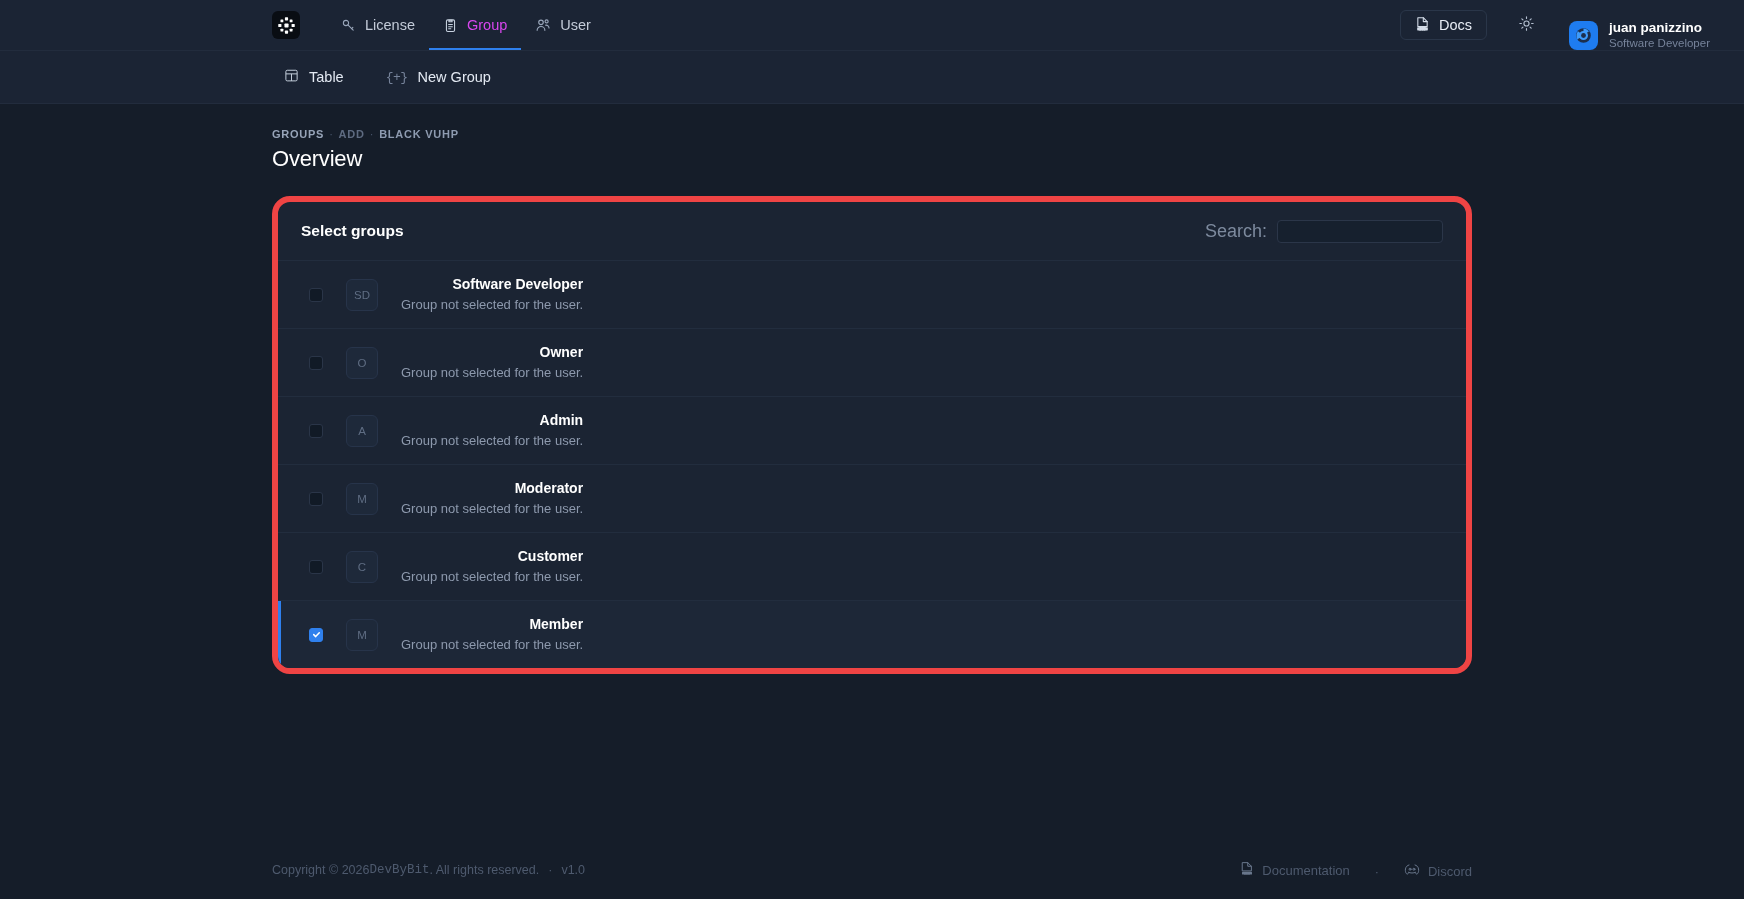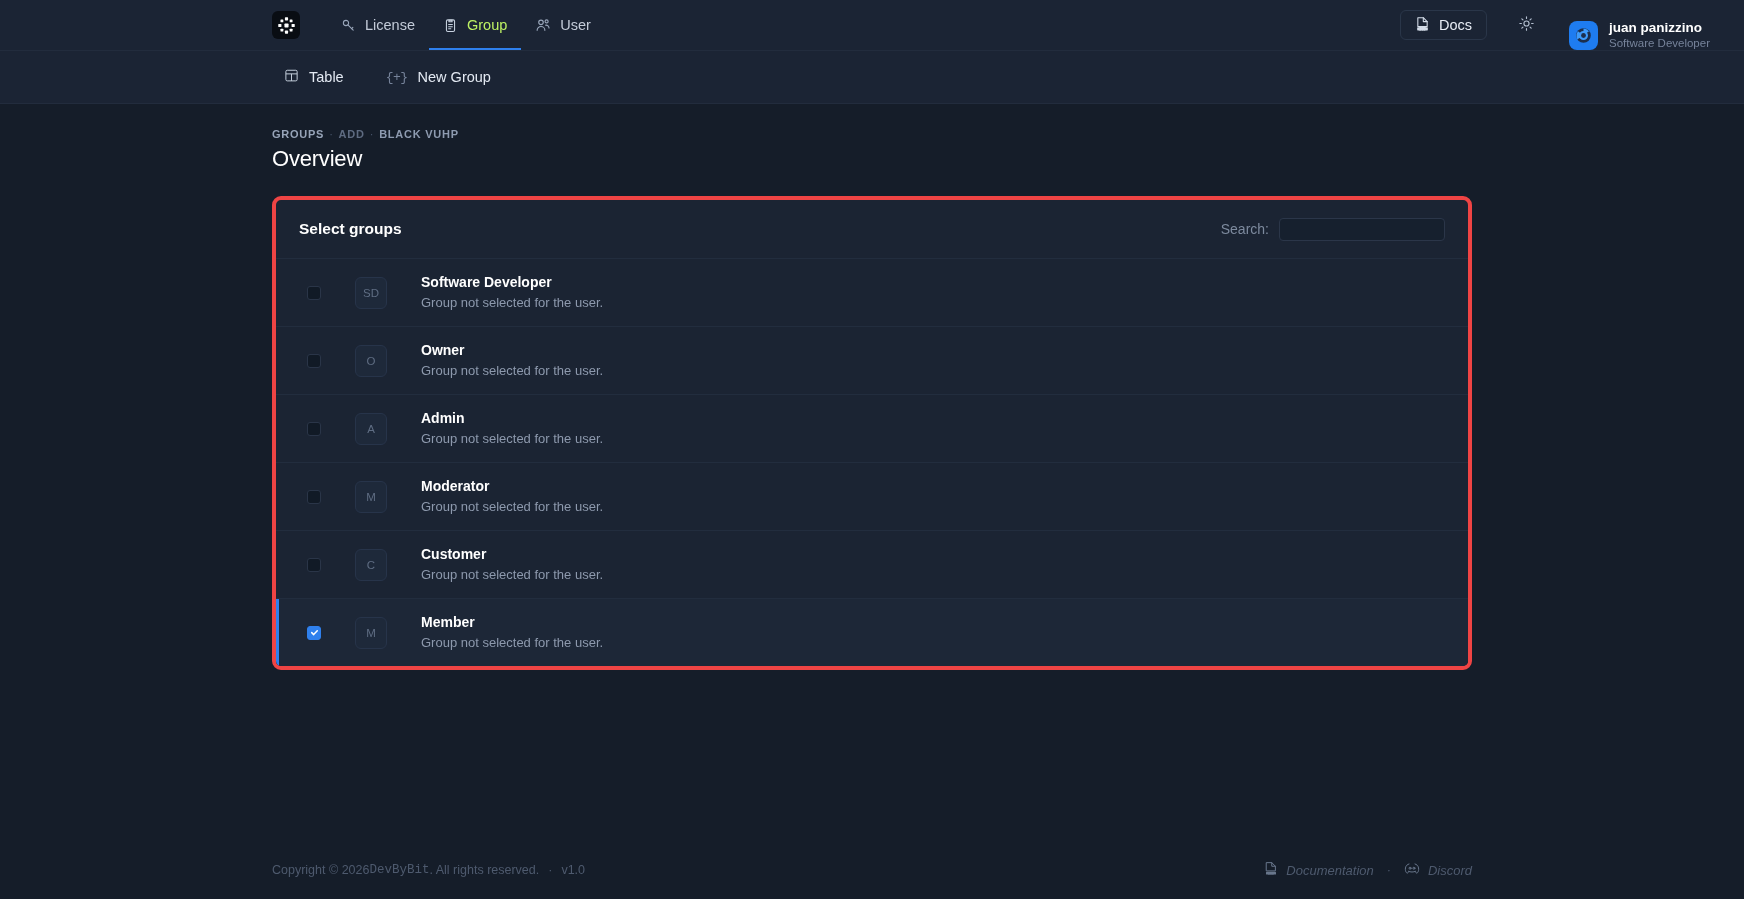--- a/index.html
+++ b/index.html
@@ -67,21 +67,21 @@
     align-items: center;
     gap: 9px;
     height: 100%;
     padding: 14px 14px;
     color: #c3cbd8;
     font-size: 14.5px;
     cursor: pointer;
     position: relative;
     white-space: nowrap;
   }
-  .nav-item.active { color: #bef264; }
+  .nav-item.active { color: #d946ef; }
   .nav-item.active::after {
     content: "";
     position: absolute;
     left: 0; right: 0; bottom: 0;
     height: 2.5px;
     background: #2f80ed;
   }
   .nav-item svg { display: block; }
 
   .topbar-right {
@@ -195,22 +195,22 @@
     font-size: 22px;
     font-weight: 400;
     color: #ffffff;
     letter-spacing: -0.2px;
     margin-bottom: 24px;
   }
 
   
   .card {
     background: #1b2433;
-    border: 4px solid #ef4444;
-    border-radius: 9px;
+    border: 6px solid #ef4444;
+    border-radius: 18px;
     overflow: hidden;
   }
 
   .card-head {
     display: flex;
     align-items: center;
     padding: 16px 23px 16px 23px;
     min-height: 58px;
   }
 
@@ -220,47 +220,48 @@
     color: #ffffff;
   }
 
   .search-wrap {
     margin-left: auto;
     display: flex;
     align-items: center;
     gap: 10px;
   }
   .search-label {
-    font-size: 14px;
+    font-size: 18px;
     color: #7d8a9e;
   }
   .search-input {
     width: 166px;
     height: 23px;
     background: #16202e;
     border: 1px solid #2b3purple;
     border: 1px solid #2b3649;
     border-radius: 4px;
     outline: none;
     color: #e8edf5;
     font-size: 12.5px;
     padding: 0 8px;
     font-family: "Liberation Sans", sans-serif;
   }
 
   
   .group-row {
     display: flex;
     align-items: center;
-    gap: 12px;
+    gap: 1px;
     padding: 13px 23px;
     border-top: 1px solid #222d3e;
     cursor: pointer;
     position: relative;
     min-height: 68px;
+    text-align: right;
   }
 
   .group-row.selected {
     background: #1d2737;
   }
   .group-row.selected::before {
     content: "";
     position: absolute;
     left: 0; top: 0; bottom: 0;
     width: 3px;
@@ -326,23 +327,22 @@
     flex-shrink: 0;
     font-size: 12.5px;
     color: #4e5a6e;
   }
   .footer a, .footer span { color: #4e5a6e; text-decoration: none; }
   .brand-name { color: #6c7a91; font-weight: 400; font-family: Liberation Mono, monospace; }
   .footer-dot { margin: 0 9px; color: #3d485a; }
   .footer-right {
     margin-left: auto;
     display: flex;
-    align-items: center;
-    gap: 4px;
-    font-style: italic;
+    align-items: flex-end;
+    gap: 16px;
   }
   .footer-link {
     display: flex;
     align-items: center;
     gap: 8px;
     cursor: pointer;
     color: #69778c;
     font-size: 13px;
   }
 </style>

